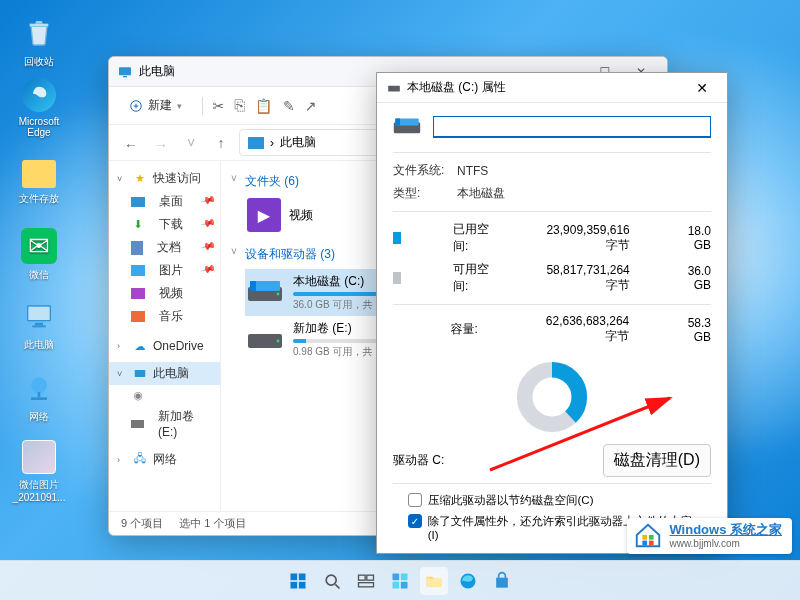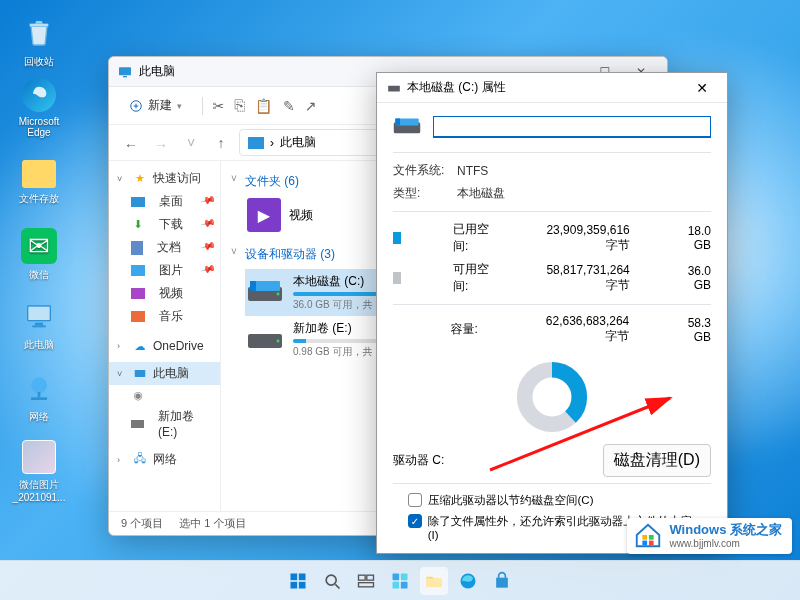--- a/index.html
+++ b/index.html
@@ -21,21 +21,21 @@
 
 
 .taskbar{position:absolute;left:0;right:0;bottom:0;height:40px;background:rgba(240,244,250,.9);display:flex;align-items:center;justify-content:center;gap:6px;border-top:1px solid rgba(0,0,0,.05);}
 .taskbar .tb{width:28px;height:28px;display:flex;align-items:center;justify-content:center;border-radius:4px;}
 .taskbar .tb svg{width:20px;height:20px;}
 .task-active{background:rgba(255,255,255,.6);}
 
 
 .watermark{position:absolute;right:8px;bottom:46px;background:#fff;border-radius:4px;padding:4px 10px 4px 42px;font-size:13px;line-height:1.2;color:#2079c9;box-shadow:0 1px 4px rgba(0,0,0,.2);}
 .watermark svg{position:absolute;left:6px;top:2px;width:30px;height:30px;}
-.watermark .wm1{font-weight:600;}
+.watermark .wm1{font-weight:600;text-decoration:underline;}
 .watermark .wm2{font-size:10px;color:#666;}
 
 
 .explorer{position:absolute;left:108px;top:56px;width:560px;height:480px;background:#fff;border:1px solid #bfbfbf;border-radius:6px;box-shadow:0 8px 30px rgba(0,0,0,.25);overflow:hidden;display:flex;flex-direction:column;}
 .tbar{height:30px;background:#f5f7fb;display:flex;align-items:center;padding:0 8px;font-size:12px;border-bottom:1px solid #e5e7eb;}
 .tbar .ticon{width:16px;height:16px;margin-right:6px;}
 .tbar .spacer{flex:1;}
 .tbar .wbtn{width:36px;height:30px;display:flex;align-items:center;justify-content:center;font-size:12px;color:#555;}
 
 .toolbar{height:38px;display:flex;align-items:center;padding:0 10px;gap:10px;border-bottom:1px solid #eceef1;}

